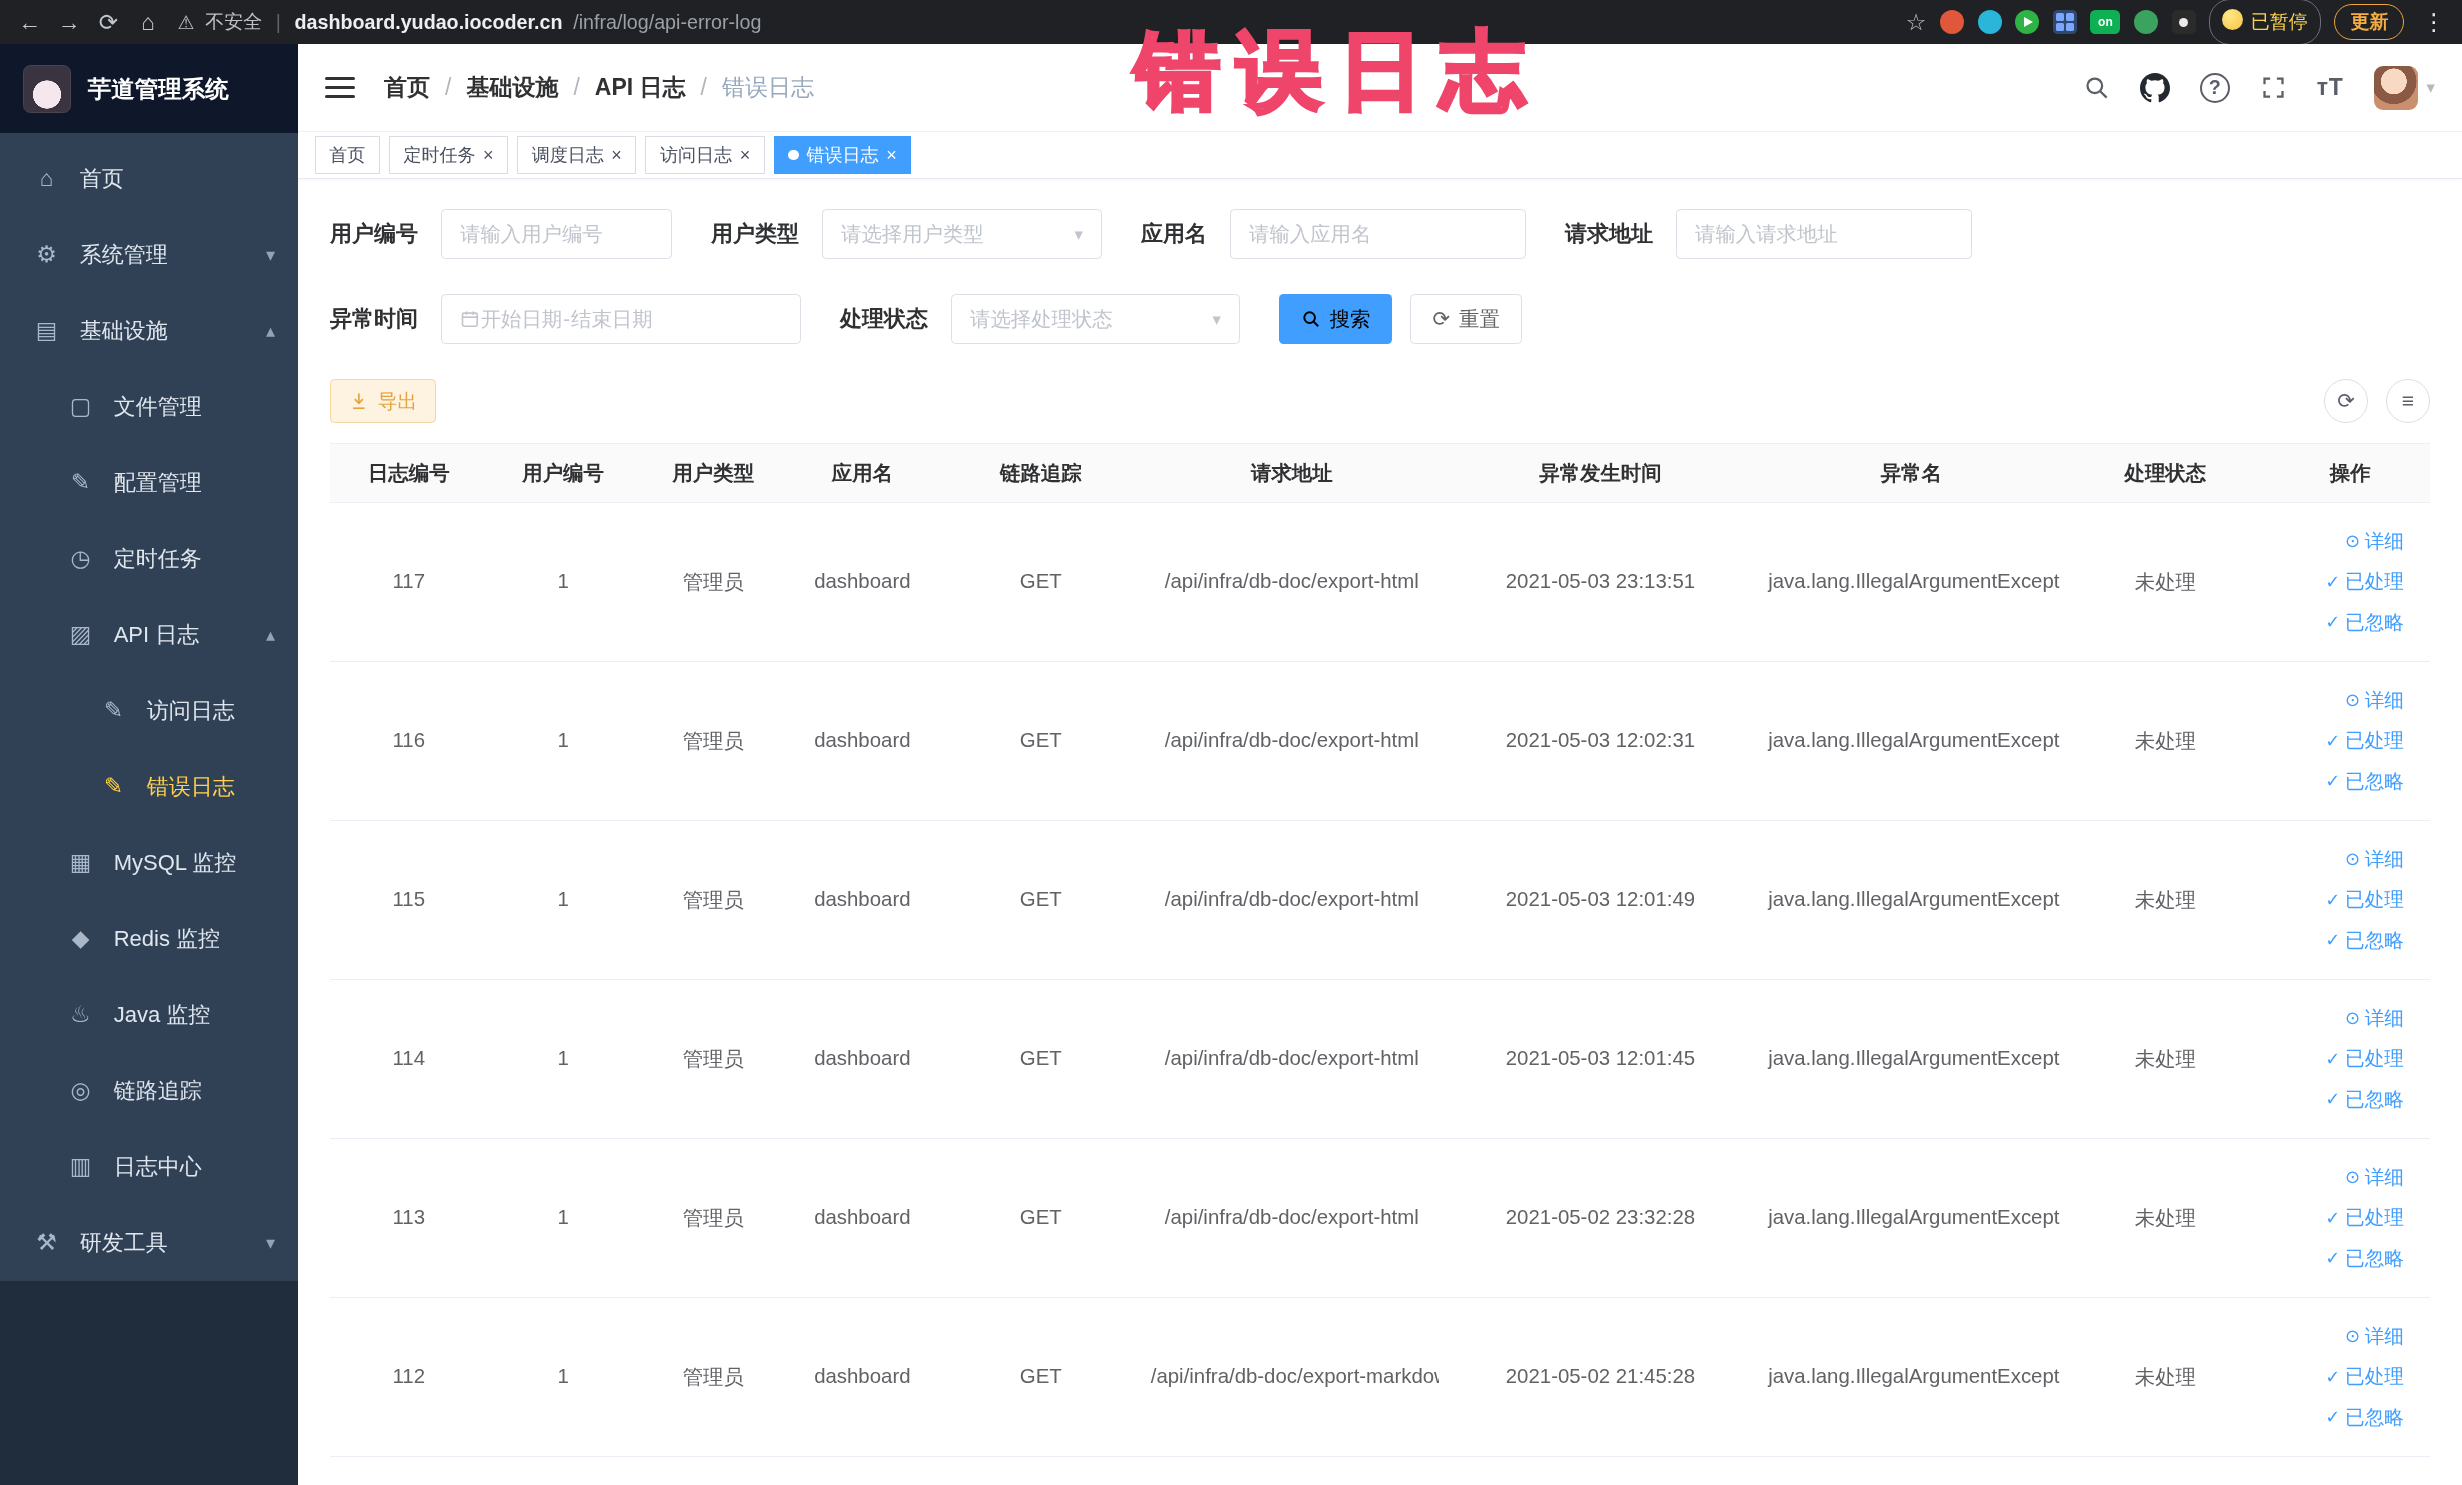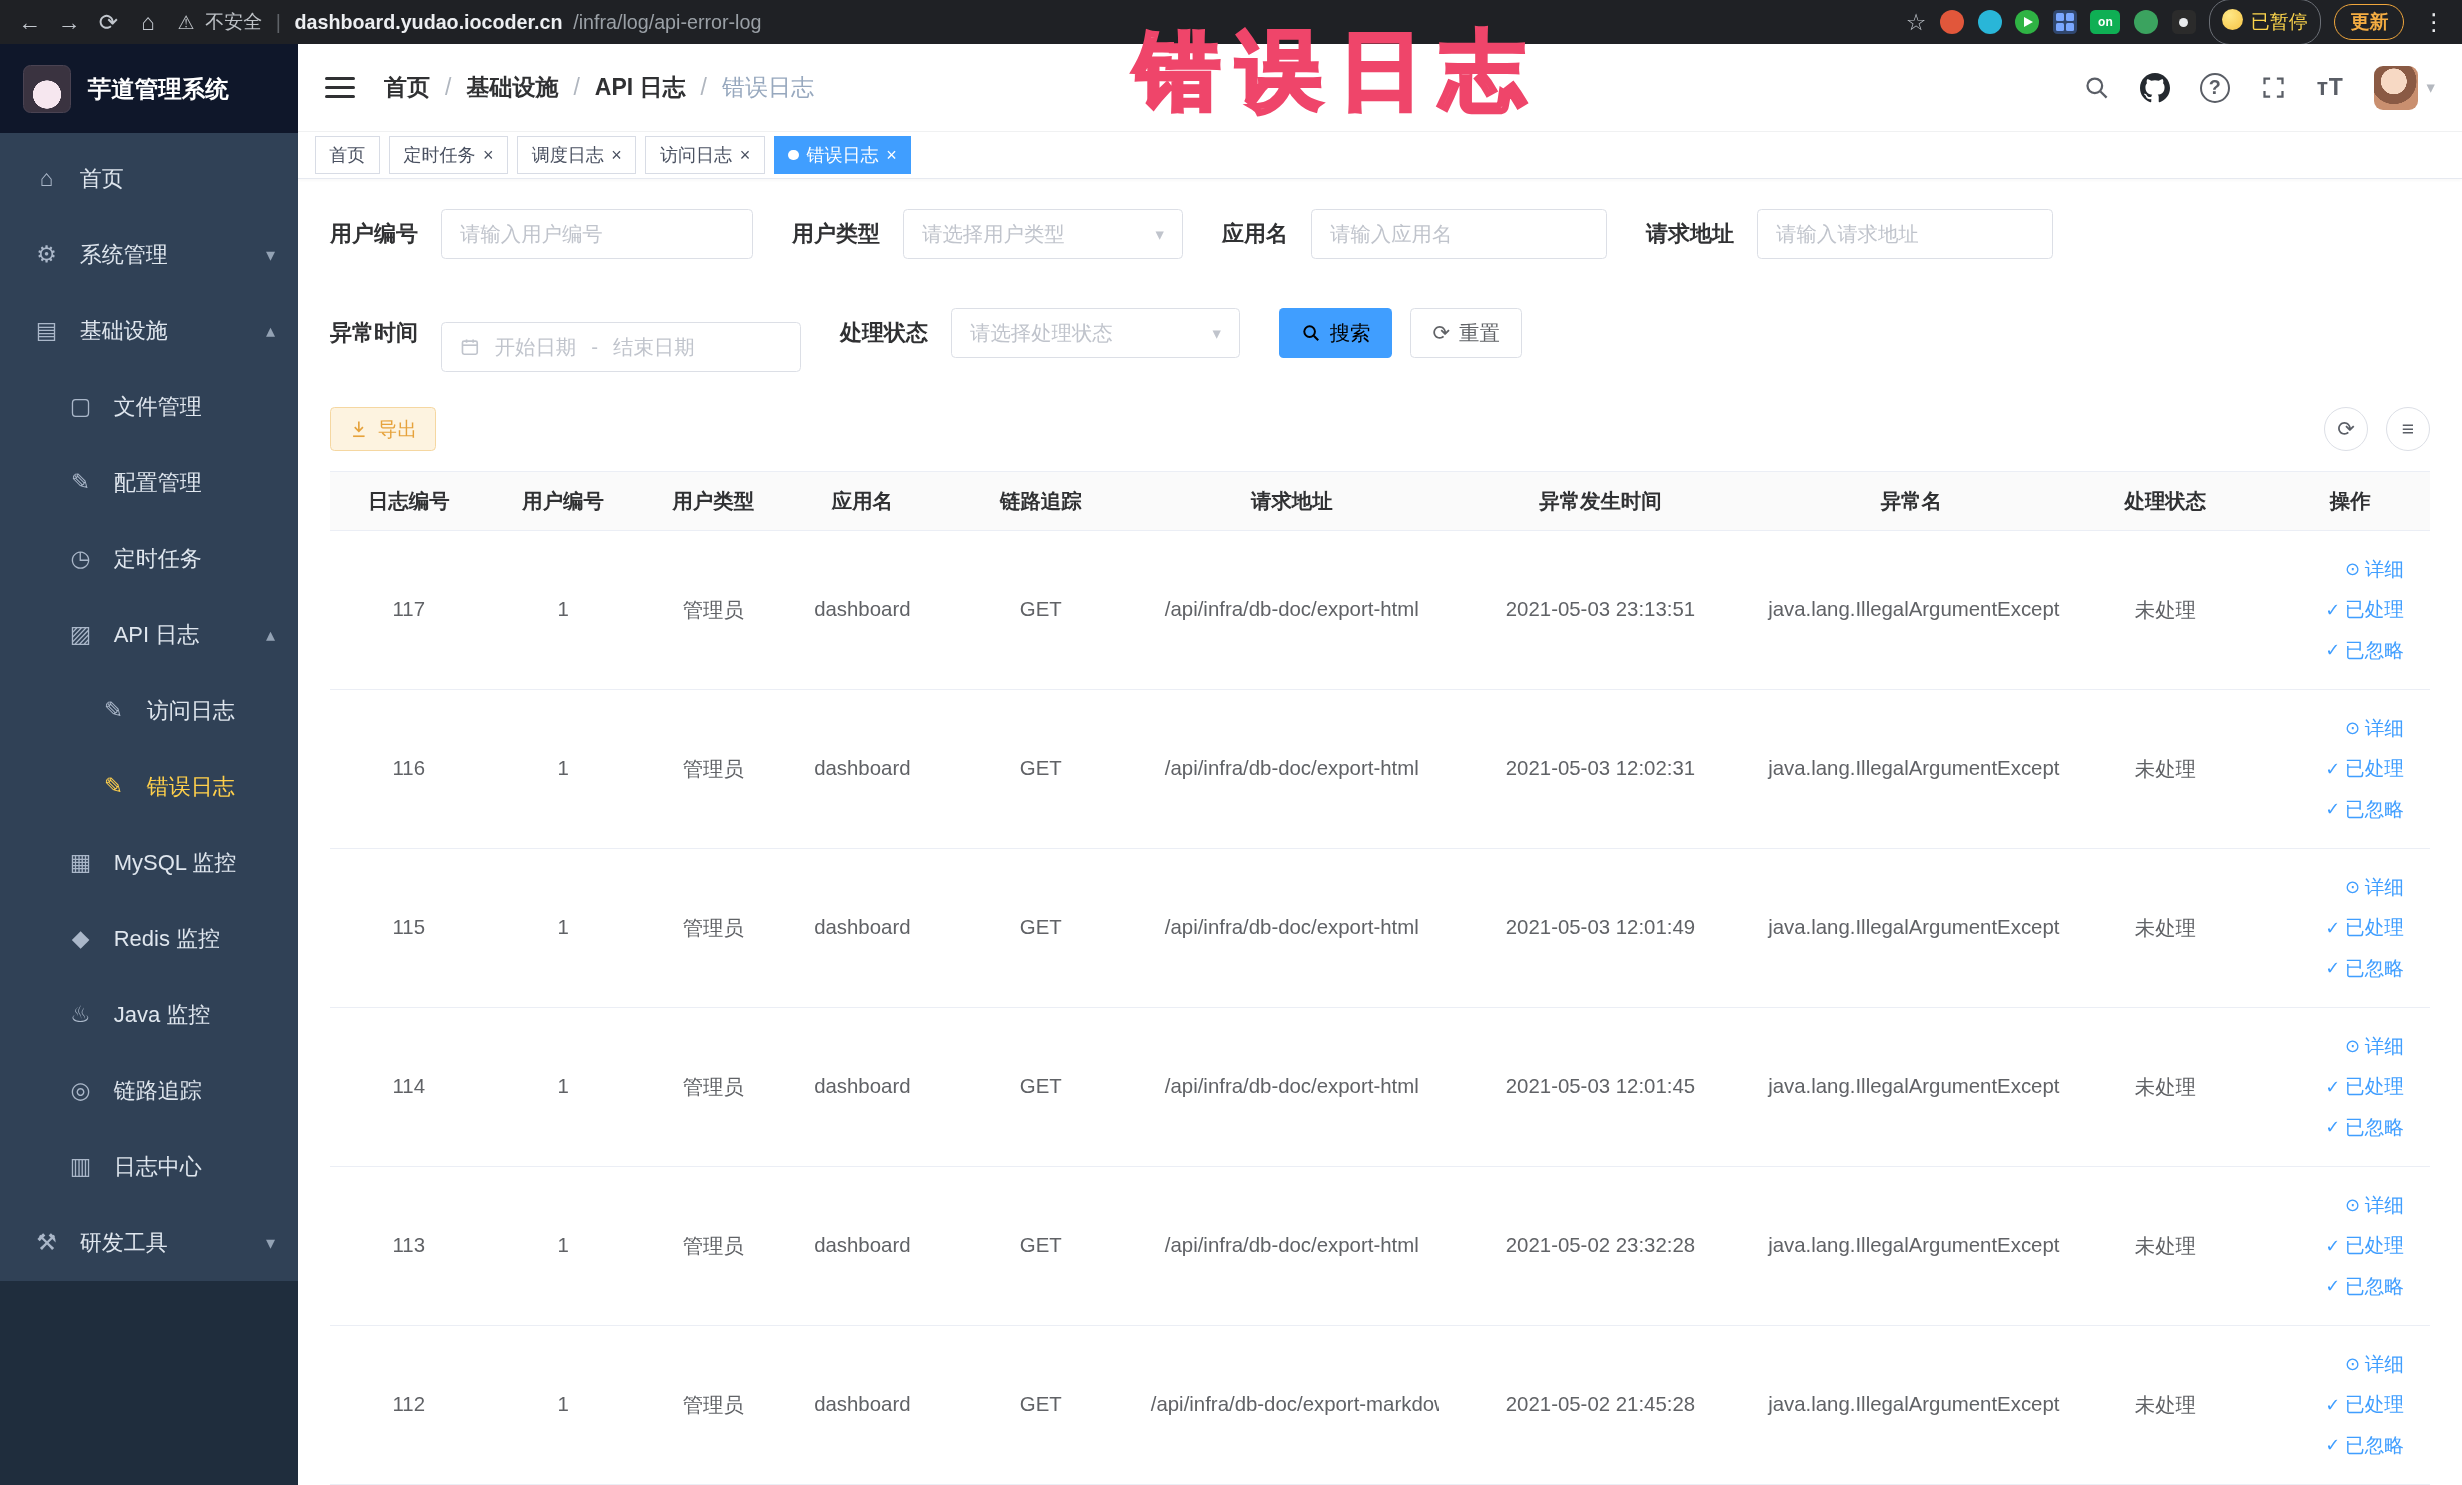--- a/index.html
+++ b/index.html
@@ -99,23 +99,23 @@
   .f-label { font-size: 22px; font-weight: 700; color: #303133; margin-right: 23px; white-space: nowrap; }
   .f-input, .f-select, .f-range {
     height: 50px; border: 0.8px solid #dcdfe6; border-radius: 4.5px; background: #fff;
     font-size: 20.4px; color: #606266; display: flex; align-items: center; padding: 0 18px;
   }
   input.f-input { outline: none; }
   input.f-input::placeholder { color: #c0c4cc; }
   .f-select { justify-content: space-between; }
   .f-select .ph, .f-range .ph { color: #c0c4cc; }
   .f-select .caret { color: #c0c4cc; font-size: 16.7px; margin-left: 13.6px; }
-  .f-range { gap: 15px; color: #c0c4cc; margin-top: 28px; }
+  .f-range { gap: 1px; color: #c0c4cc; }
   .f-range .cal { color: #c0c4cc; display: flex; }
-  .w356 { width: 312px; } .w370 { width: 280px; } .w390 { width: 296px; }
+  .w356 { width: 231px; } .w370 { width: 280px; } .w390 { width: 296px; }
   .w382 { width: 289px; } .w475 { width: 360px; }
 
   .btn { height: 50px; border-radius: 4.5px; font-size: 20.4px; display: inline-flex; align-items: center;
     gap: 9px; padding: 0 21px; cursor: pointer; border: 0.8px solid transparent; }
   .btn-primary { background: #409eff; color: #000000; }
   .btn-default { background: #fff; color: #606266; border-color: #dcdfe6; }
   .btn-default .ric { font-size: 21px; }
   .mr24 { margin-right: 18px; }
 
   .toolbar { display: flex; align-items: center; margin-bottom: 19.7px; }

